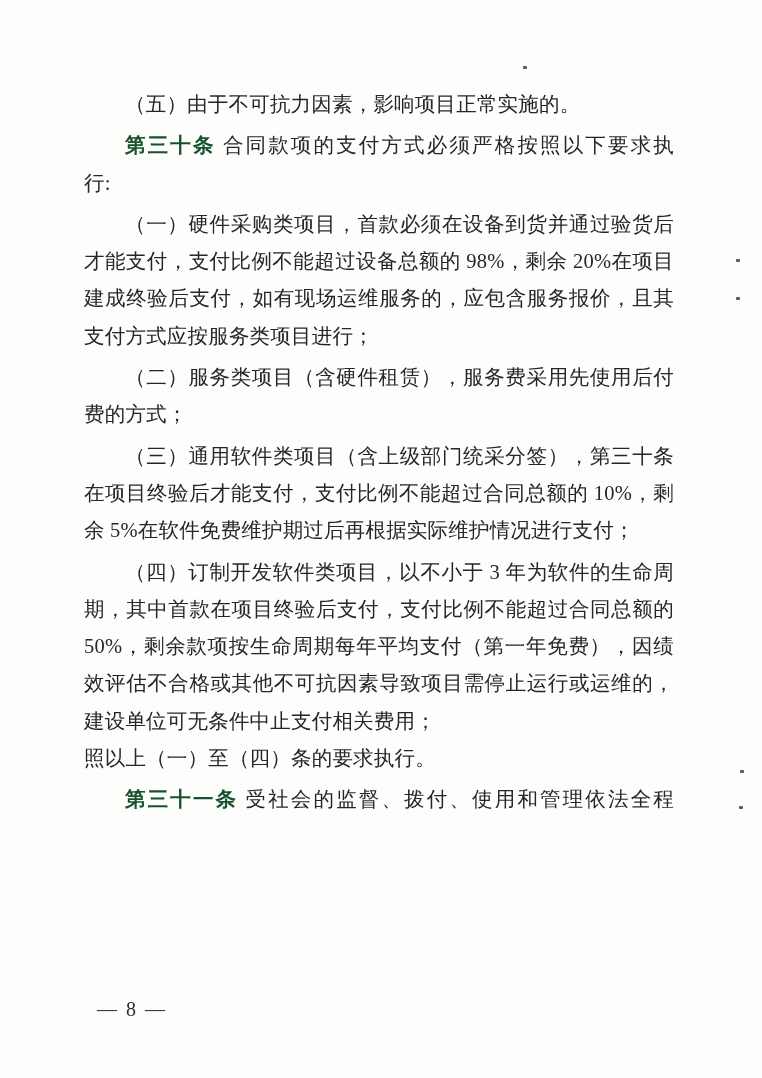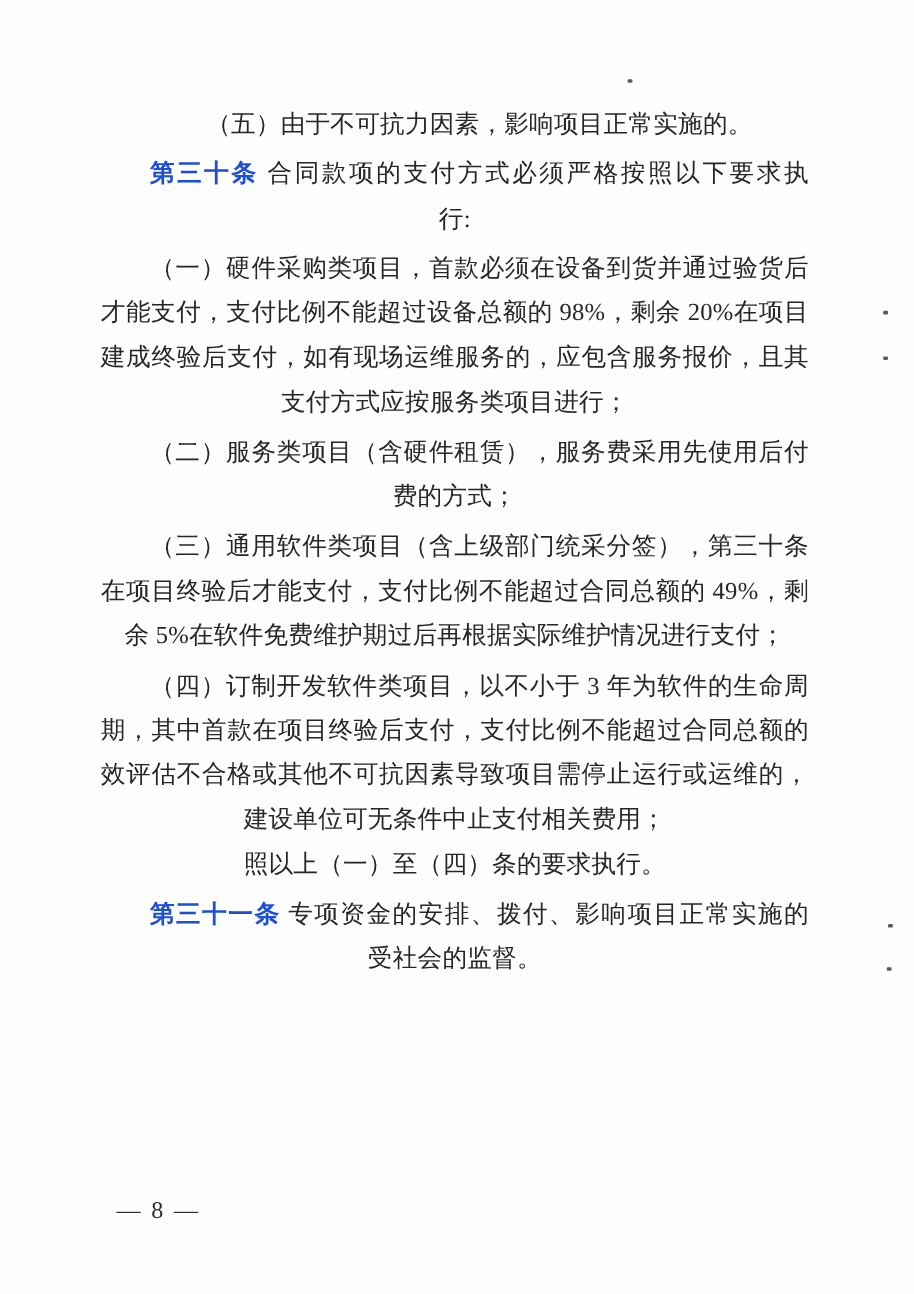--- a/index.html
+++ b/index.html
@@ -16,25 +16,25 @@
     overflow: hidden;
   }
   .content {
     position: absolute;
     left: 84px; top: 86px; width: 590px;
     color: #262626;
     font-size: 20.5px;
     line-height: 37.3px;
     letter-spacing: 0.2px;
   }
-  .line { text-align: center; }
+  .line { text-align: left; }
   .line.indent { padding-left: 41px; margin-top: 4px; }
   .content .line:first-child { margin-top: 0; }
   .line.fill { text-align: justify; text-align-last: justify; }
-  .seg-bold { font-weight: bold; color: #1d4ed8; }
+  .seg-bold { font-weight: bold; color: #14532d; }
   .footer {
     position: absolute;
     left: 97px; top: 998px;
     font-size: 20px;
     color: #2e2e2e;
     letter-spacing: 2px;
     white-space: pre;
   }
   .speck {
     position: absolute;
@@ -51,29 +51,29 @@
       <div class="line indent"><span>（五）由于不可抗力因素，影响项目正常实施的。</span></div>
       <div class="line indent fill"><span class="seg-bold">第三十条</span><span> 合同款项的支付方式必须严格按照以下要求执</span></div>
       <div class="line"><span>行:</span></div>
       <div class="line indent fill"><span>（一）硬件采购类项目，首款必须在设备到货并通过验货后</span></div>
       <div class="line fill"><span>才能支付，支付比例不能超过设备总额的 98%，剩余 20%在项目</span></div>
       <div class="line fill"><span>建成终验后支付，如有现场运维服务的，应包含服务报价，且其</span></div>
       <div class="line"><span>支付方式应按服务类项目进行；</span></div>
       <div class="line indent fill"><span>（二）服务类项目（含硬件租赁），服务费采用先使用后付</span></div>
       <div class="line"><span>费的方式；</span></div>
       <div class="line indent fill"><span>（三）通用软件类项目（含上级部门统采分签），第三十条</span></div>
-      <div class="line fill"><span>在项目终验后才能支付，支付比例不能超过合同总额的 49%，剩</span></div>
+      <div class="line fill"><span>在项目终验后才能支付，支付比例不能超过合同总额的 10%，剩</span></div>
       <div class="line"><span>余 5%在软件免费维护期过后再根据实际维护情况进行支付；</span></div>
       <div class="line indent fill"><span>（四）订制开发软件类项目，以不小于 3 年为软件的生命周</span></div>
       <div class="line fill"><span>期，其中首款在项目终验后支付，支付比例不能超过合同总额的</span></div>
+      <div class="line fill"><span>50%，剩余款项按生命周期每年平均支付（第一年免费），因绩</span></div>
       <div class="line fill"><span>效评估不合格或其他不可抗因素导致项目需停止运行或运维的，</span></div>
       <div class="line"><span>建设单位可无条件中止支付相关费用；</span></div>
       <div class="line"><span>照以上（一）至（四）条的要求执行。</span></div>
-      <div class="line indent fill"><span class="seg-bold">第三十一条</span><span> 专项资金的安排、拨付、影响项目正常实施的</span></div>
-      <div class="line"><span>受社会的监督。</span></div>
+      <div class="line indent fill"><span class="seg-bold">第三十一条</span><span> 受社会的监督、拨付、使用和管理依法全程</span></div>
     </div>
   <div class="footer">— 8 —</div>
 <div class="speck" style="left: 523px; top: 66px;"></div>
     <div class="speck" style="left: 736px; top: 259px;"></div>
     <div class="speck" style="left: 736px; top: 297px;"></div>
     <div class="speck" style="left: 740px; top: 770px;"></div>
     <div class="speck" style="left: 739px; top: 806px;"></div>
   </div>
 
 </body></html>

